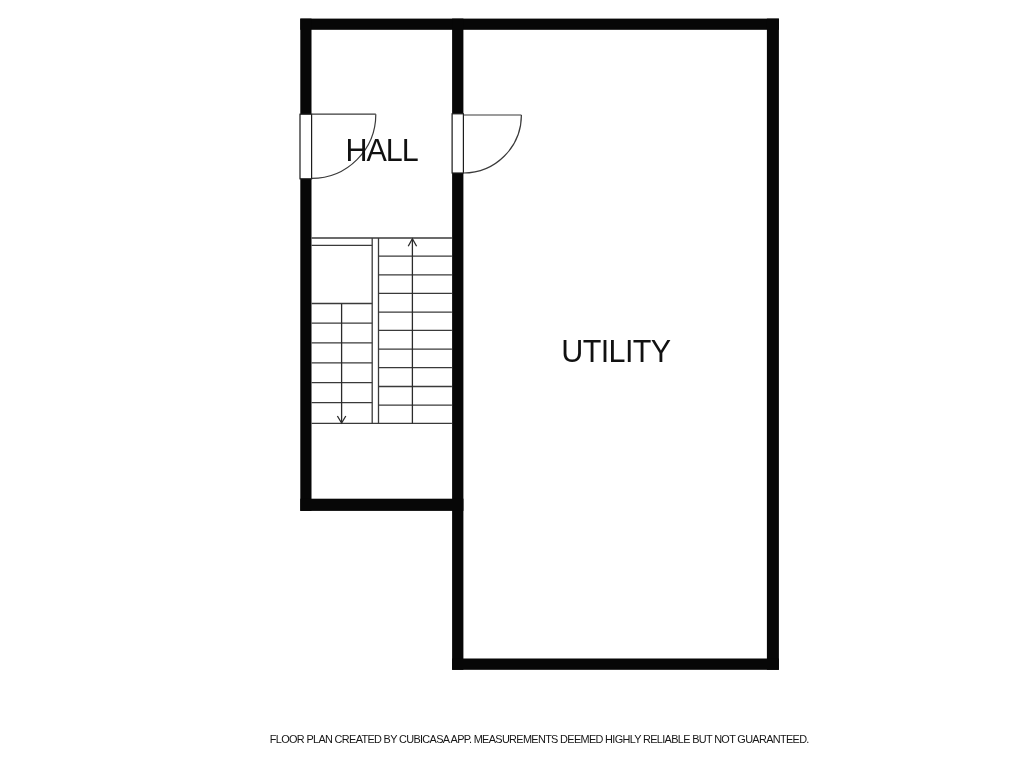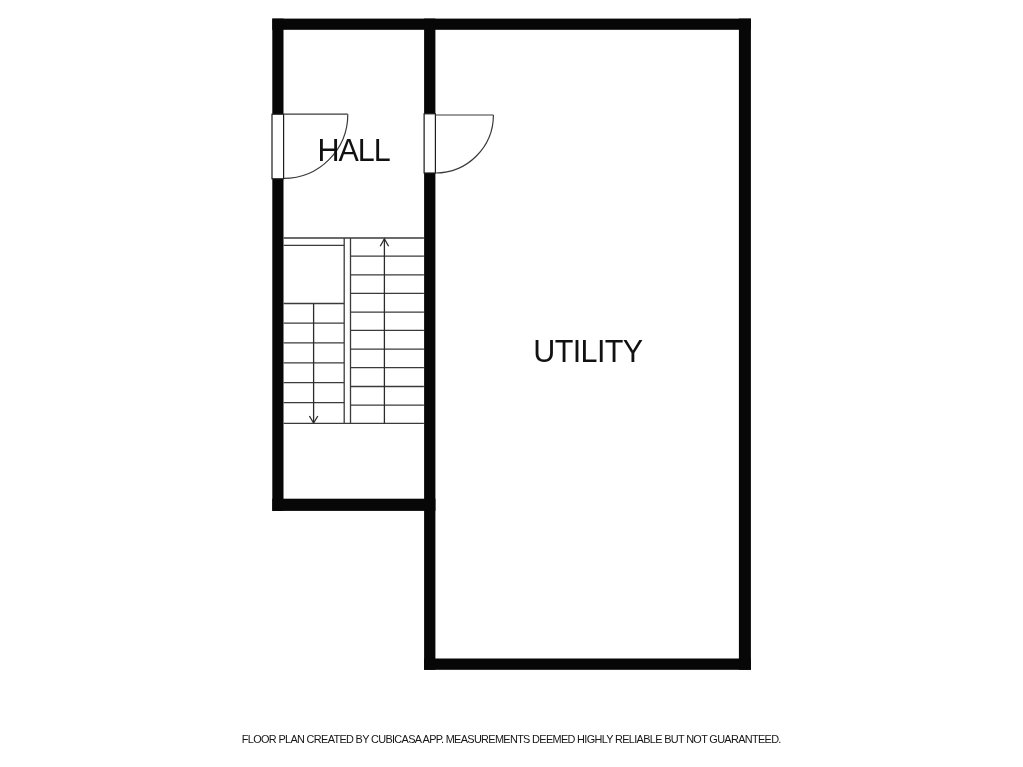--- a/index.html
+++ b/index.html
@@ -1,17 +1,17 @@
 <!DOCTYPE html>
 <html><head>
 <meta charset="utf-8">
 <style>
   html,body{margin:0;padding:0;background:#ffffff;}
   #page{position:relative;width:827px;height:767px;background:#fdba74;overflow:hidden;
-        font-family:"Liberation Sans", sans-serif;}
+        font-family:"Liberation Sans", sans-serif;margin-left:28px;}
   svg{position:absolute;left:0;top:0;}
 </style>
 </head>
 <body>
 <div id="page">
 <svg width="1023" height="767" viewBox="0 0 1023 767">
 
   <rect x="0" y="0" width="1023" height="767" fill="#ffffff"></rect>
 
   <rect x="283.5" y="29.8" width="140.6" height="468.9" fill="#ffffff"></rect>

